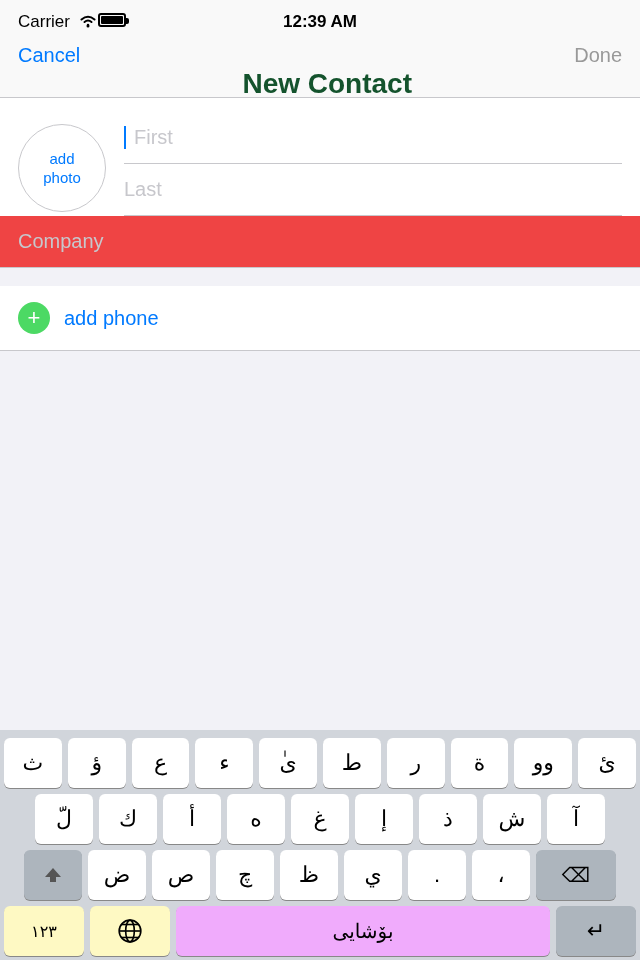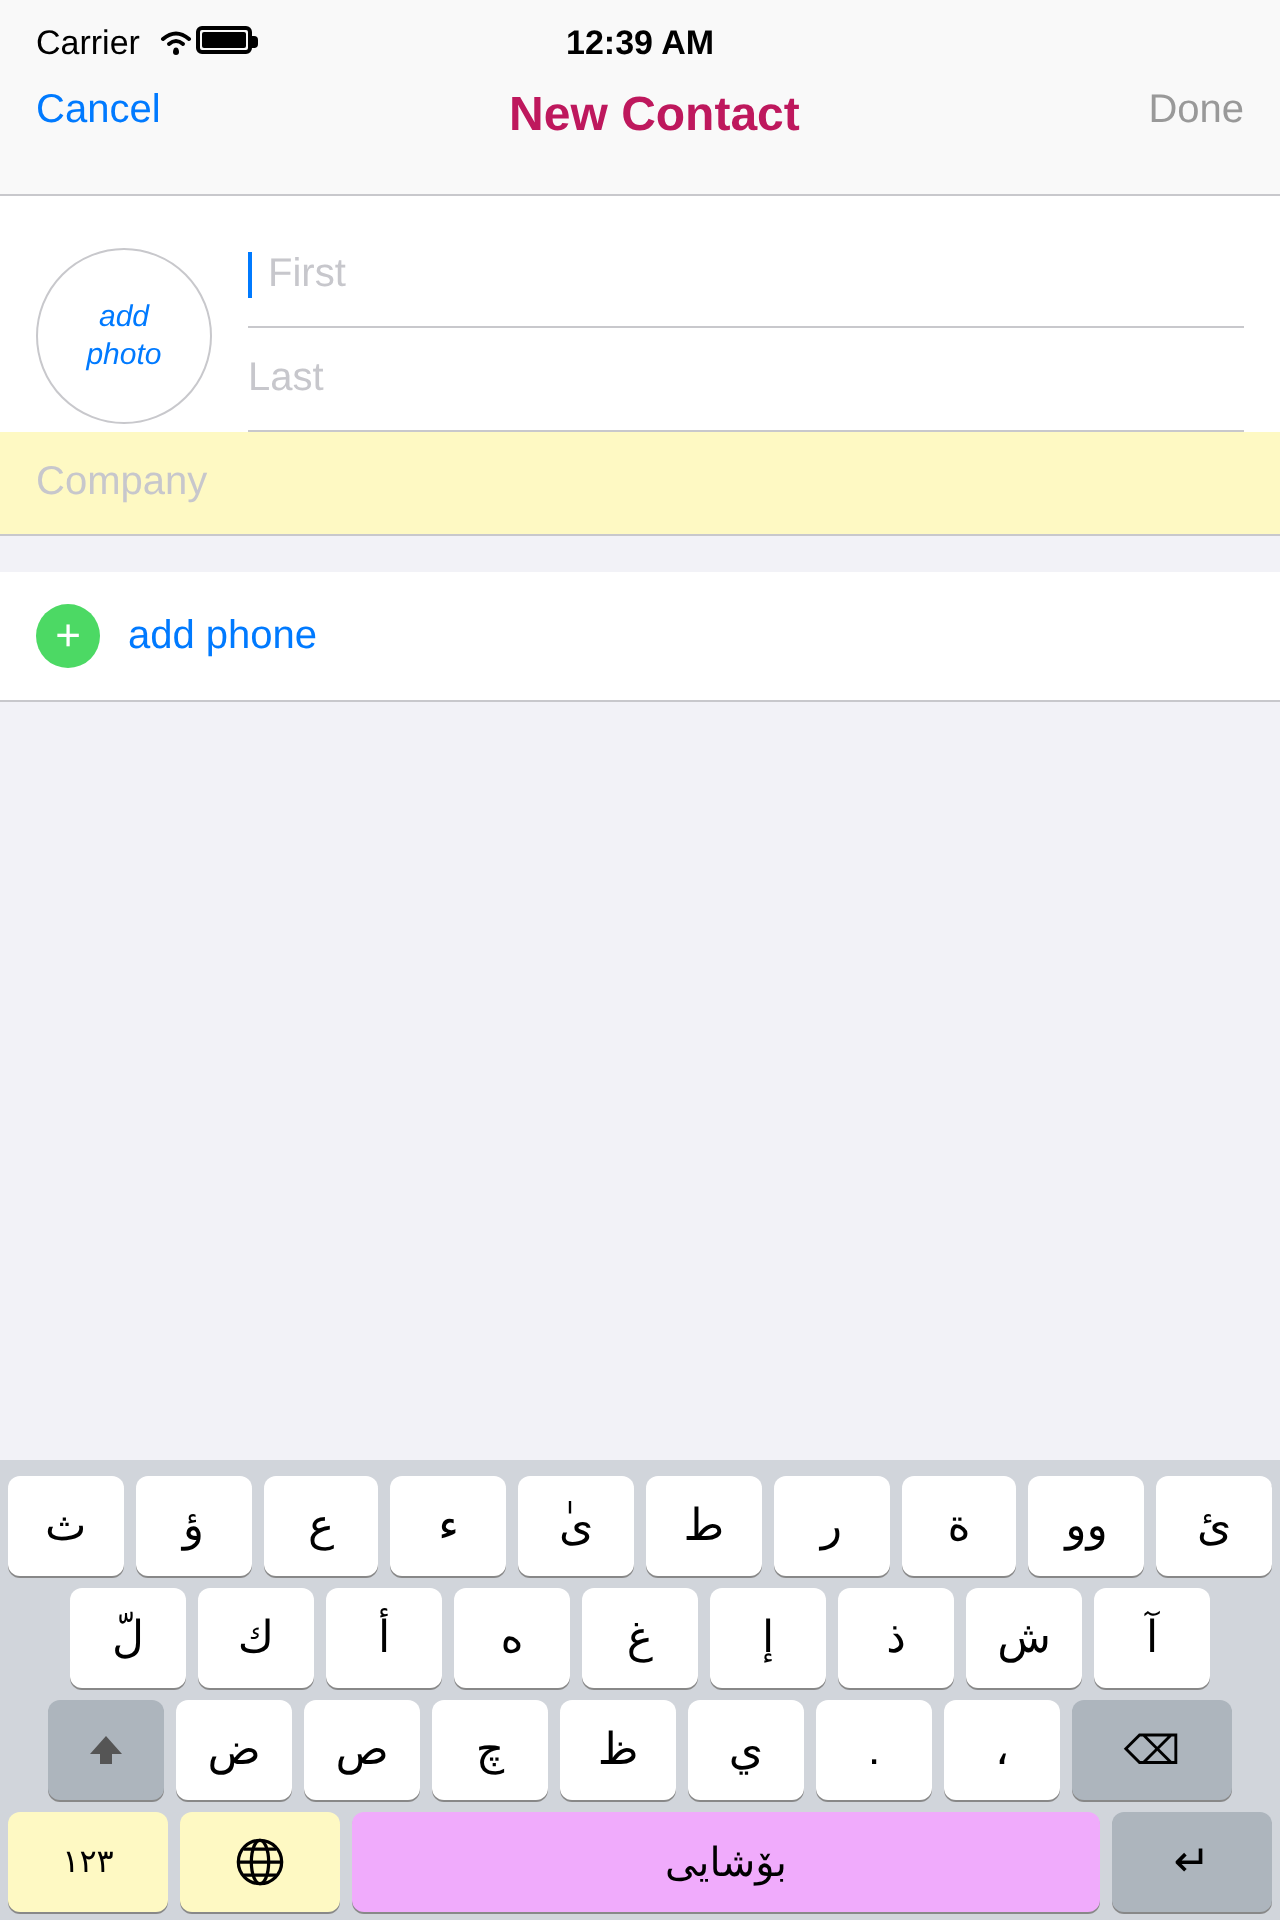--- a/index.html
+++ b/index.html
@@ -54,23 +54,24 @@
       padding: 0 18px;
     }
     .nav-cancel {
       font-size: 20px;
       color: #007aff;
       background: none;
       border: none;
       cursor: pointer;
     }
     .nav-title {
-      font-size: 24px;
+      font-size: 28px;
       font-weight: 700;
-      color: #be185d;
+      color: #14532d;
+      margin-top: 24px;
     }
     .nav-done {
       font-size: 20px;
       color: #999;
       background: none;
       border: none;
       cursor: pointer;
     }
 
     
@@ -91,21 +92,20 @@
       width: 88px;
       height: 88px;
       border-radius: 50%;
       border: 1.5px solid #c8c8cc;
       display: flex;
       flex-direction: column;
       justify-content: center;
       cursor: pointer;
       flex-shrink: 0;
       margin-top: 8px;
-      font-style: italic;
     }
     .add-photo-label {
       font-size: 15px;
       color: #007aff;
       text-align: center;
       line-height: 1.3;
     }
 
     .name-fields {
       flex: 1;
@@ -146,21 +146,21 @@
       background: #007aff;
       animation: blink 1s step-end infinite;
     }
     @keyframes blink {
       50% { opacity: 0; }
     }
 
     .company-row {
       padding: 14px 18px;
       border-bottom: 1px solid #c8c8cc;
-      background: #fef9c3;
+      background: #ef4444;
     }
     .company-input {
       width: 100%;
       font-size: 20px;
       color: #000;
       border: none;
       outline: none;
       background: transparent;
     }
     .company-input::placeholder {

